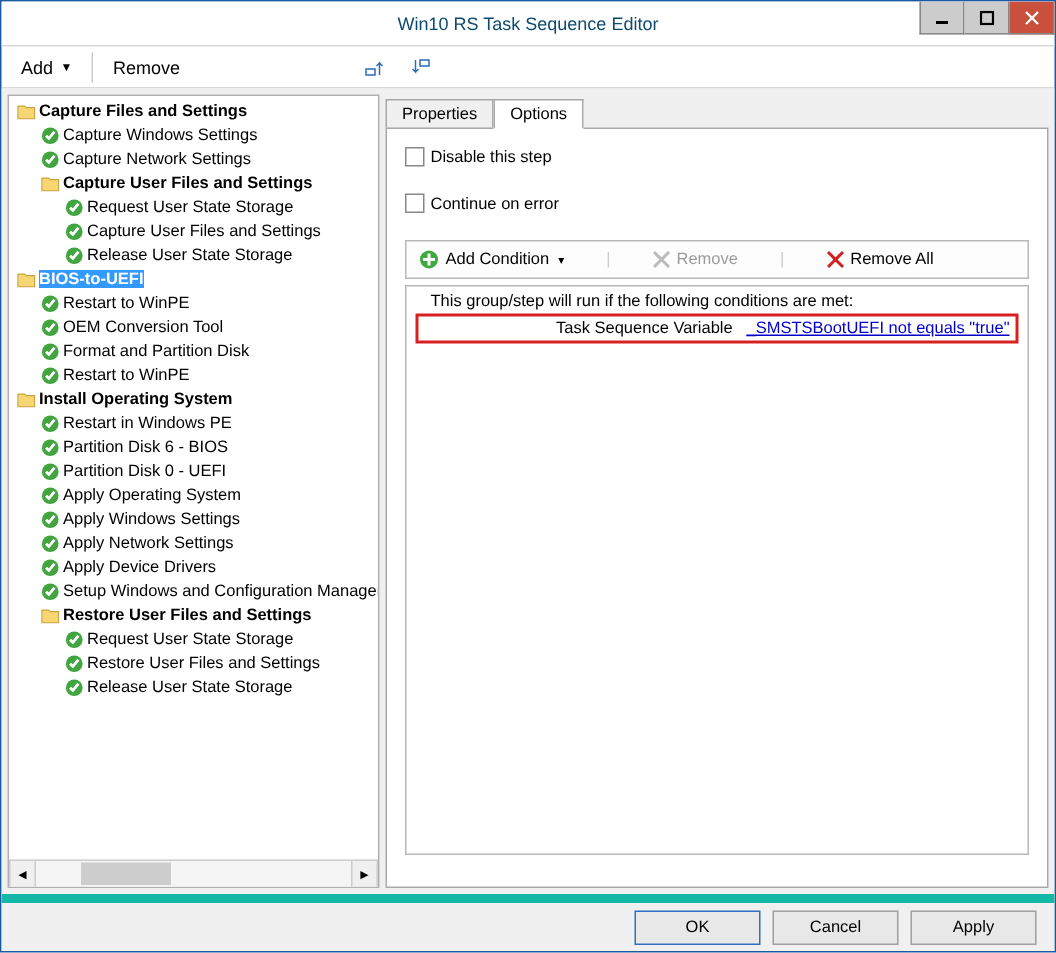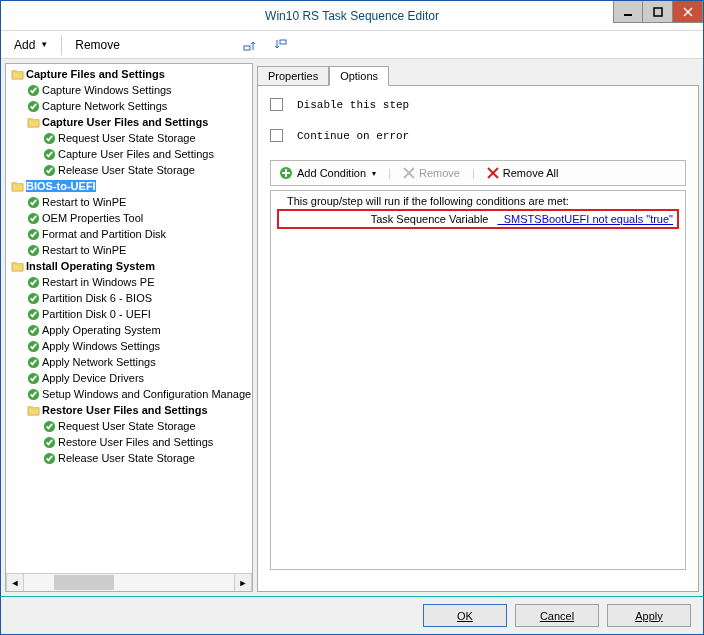--- a/index.html
+++ b/index.html
@@ -133,26 +133,26 @@
     z-index:2;
   }
   .tab:not(.active){ border-bottom:1px solid #a8a8a8;}
   .tab-body {
     flex:1;
     border:1px solid #a8a8a8;
     background:#fff;
     padding:12px;
     position:relative;
   }
-  .chk-row { display:flex; align-items:center; gap:14px; margin-bottom:18px; font-size:11px;font-family:Liberation Mono, monospace;}
+  .chk-row { display:flex; align-items:center; gap:4px; margin-bottom:18px; font-size:11px;}
   .chk-box { width:13px; height:13px; border:1px solid #888; background:#fff; }
   .cond-bar {
     border:1px solid #b8b8b8;
     padding:4px 6px;
-    display:flex; align-items:center; gap:10px;
+    display:flex; align-items:center; gap:26px;
     font-size:11px; margin-bottom:4px;
     background:#fdfdfd;
   }
   .cond-btn { display:flex; align-items:center; gap:4px; padding:1px 2px;}
   .cond-btn.disabled { color:#9b9b9b;}
   .green-plus { width:14px; height:14px; }
   .red-x { width:12px; height:12px;}
   .cond-box {
     border:1px solid #b8b8b8;
     background:#fff;
@@ -165,25 +165,24 @@
   .cond-highlight {
     border: 2px solid #d82020;
     padding: 2px 4px;
     margin-top: 2px;
     text-align: right;
   }
   .cond-link { color: #0000cc; text-decoration: underline; }
 
   .footer {
     height:38px;
-    border-top: 1px solid #14b8a6;
+    border-top: 6px solid #14b8a6;
     display:flex; justify-content:flex-end; align-items:center;
     padding: 0 12px; gap: 8px;
     background:#f0f0f0;
-    text-decoration:underline;
   }
   .dlg-btn {
     width: 84px; height: 23px;
     border: 1px solid #a0a0a0;
     background:#e8e8e8;
     font-size:11px;
     display:flex; align-items:center; justify-content:center;
   }
   .dlg-btn.primary { border: 1px solid #3070c0;}
 </style>
@@ -318,21 +317,21 @@
           </span>
           <span>Restart to WinPE</span>
         </div>
         <div class="tree-row ind1">
           <span class="icon check-ico">
             <svg viewBox="0 0 14 14">
               <circle cx="7" cy="7" r="6" fill="#42a542"></circle>
               <path d="M4 7 l2 2 l4 -5" fill="none" stroke="#fff" stroke-width="2"></path>
             </svg>
           </span>
-          <span>OEM Properties Tool</span>
+          <span>OEM Conversion Tool</span>
         </div>
         <div class="tree-row ind1">
           <span class="icon check-ico">
             <svg viewBox="0 0 14 14">
               <circle cx="7" cy="7" r="6" fill="#42a542"></circle>
               <path d="M4 7 l2 2 l4 -5" fill="none" stroke="#fff" stroke-width="2"></path>
             </svg>
           </span>
           <span>Format and Partition Disk</span>
         </div>

